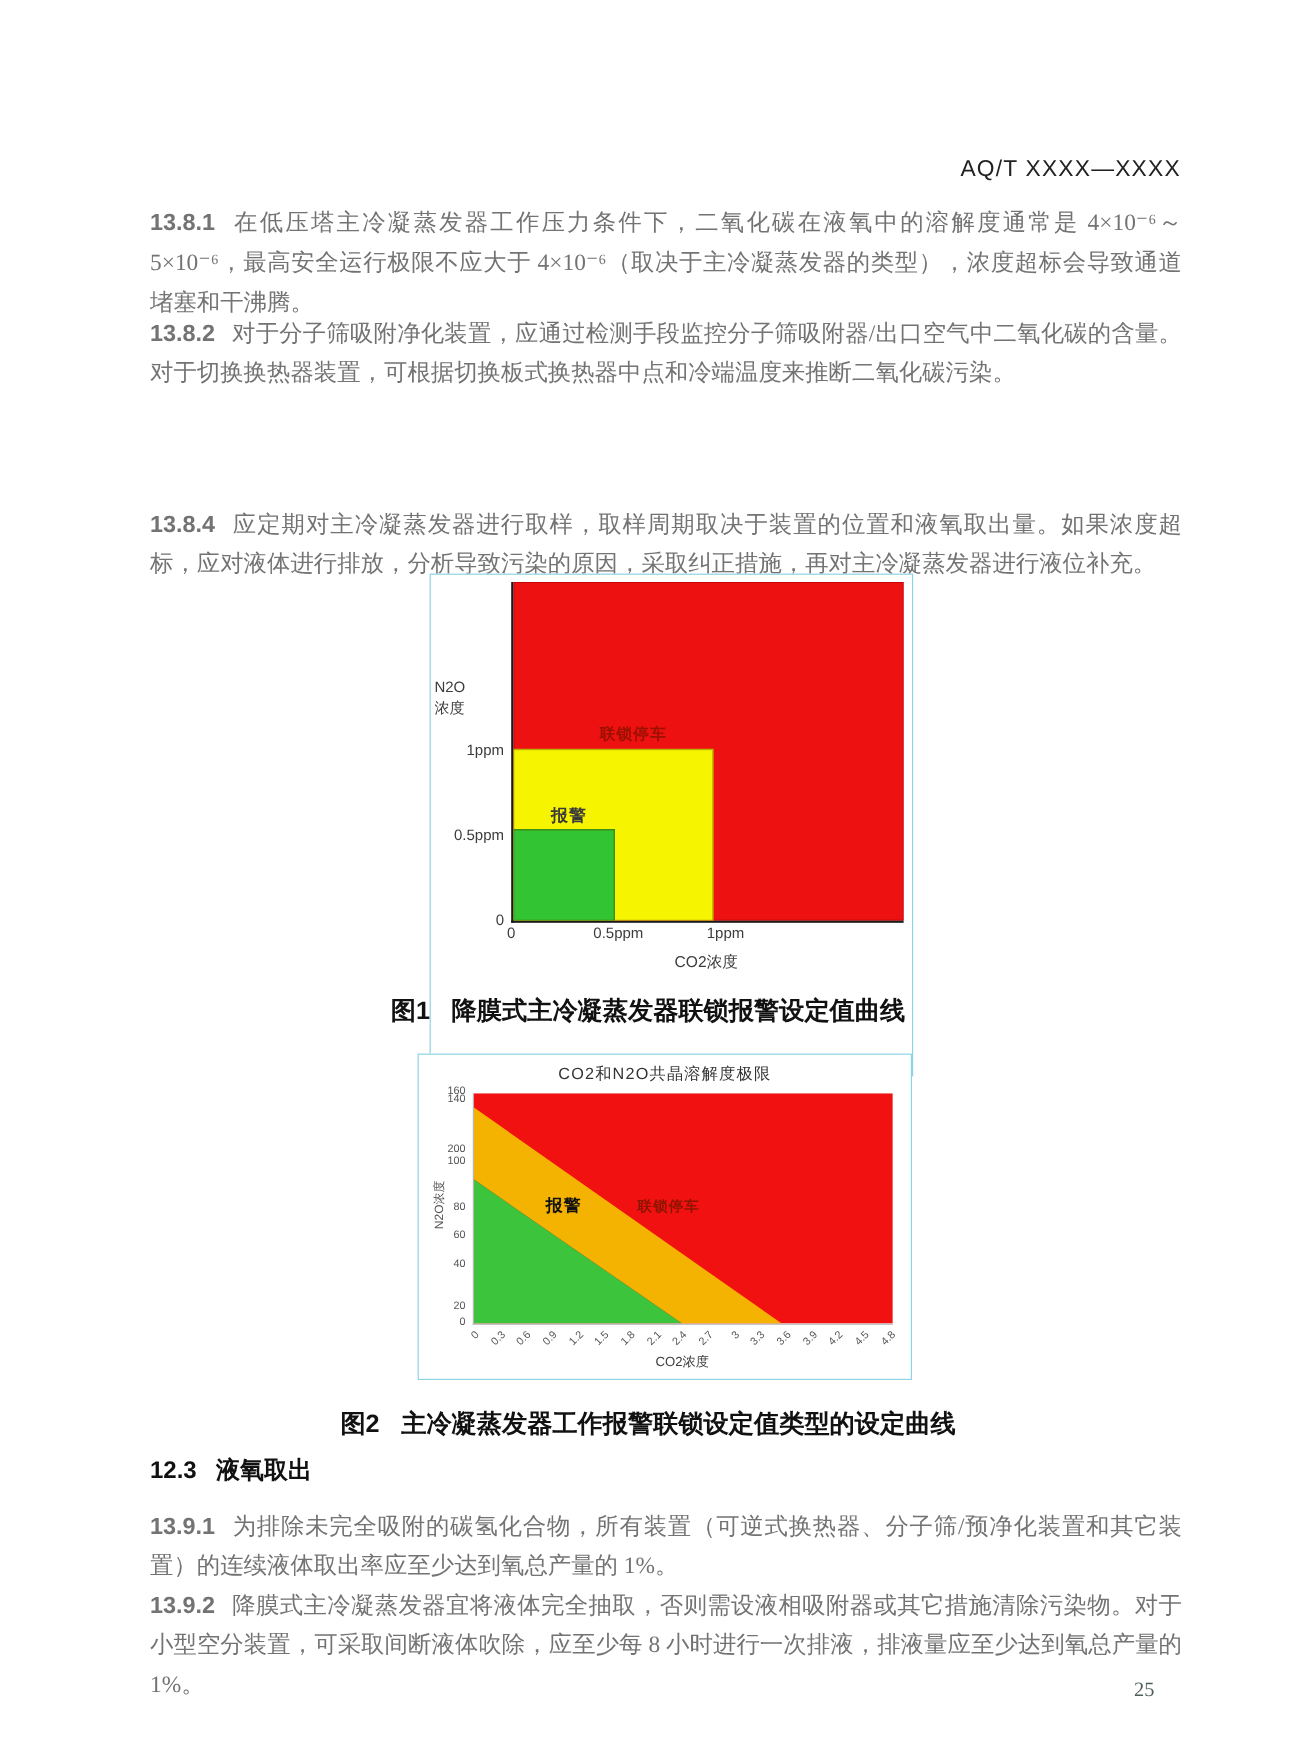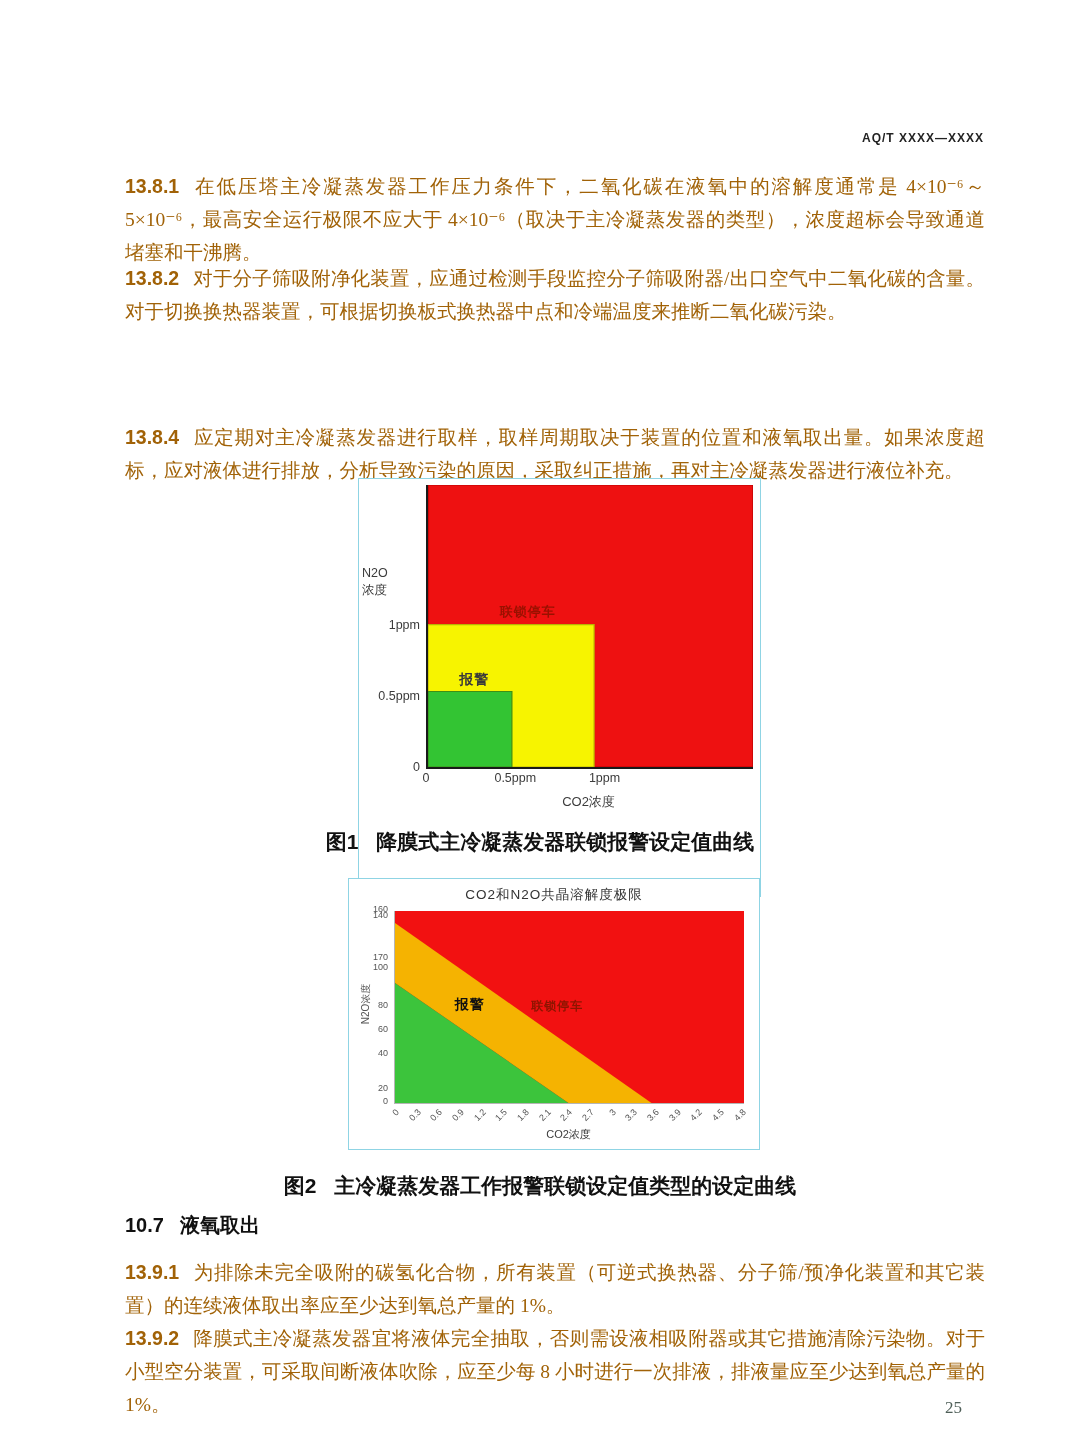--- a/index.html
+++ b/index.html
@@ -3,25 +3,25 @@
 <meta charset="utf-8">
 <style>
   html,body{margin:0;padding:0;background:#e8e8e8;}
   .page{
     position:relative;width:1080px;height:1452px;background:#ffffff;
     font-family:"Liberation Serif","DejaVu Serif",serif;color:#1a1a1a;overflow:hidden;
     margin:0 auto;
   }
   .hdr{
     position:absolute;top:131px;right:96px;font-family:"Liberation Sans","DejaVu Sans",sans-serif;
-    font-weight:bold;font-size:12px;letter-spacing:1px;color:#222;
+    font-weight:normal;font-size:19px;letter-spacing:1px;color:#222;
   }
   .para{
     position:absolute;left:125px;width:860px;font-size:19.5px;line-height:33px;
-    text-align:justify;color:#a16207;
+    text-align:justify;color:#737373;
   }
   .para .num{
     font-family:"Liberation Sans","DejaVu Sans",sans-serif;font-weight:600;margin-right:14px;
   }
   .sec-head{
     position:absolute;left:125px;font-family:"Liberation Sans","DejaVu Sans",sans-serif;
     font-weight:bold;font-size:20px;color:#111;
   }
   .sec-head .num{margin-right:16px;}
   .caption{
@@ -109,21 +109,21 @@
           <polygon points="0.0,192.0 0.0,72.0 173.4,192.0" fill="#3cc43c"></polygon>
         </svg>
     </div>
     <div class="xlab" style="left:45px;top:248px;width:349px;font-size:11px;">CO2浓度</div>
   <div class="tick y-tick" style="left: -15px; top: 217px; width: 54px;">0</div>
       <div class="tick y-tick" style="left: -15px; top: 204px; width: 54px;">20</div>
       <div class="tick y-tick" style="left: -15px; top: 169px; width: 54px;">40</div>
       <div class="tick y-tick" style="left: -15px; top: 145px; width: 54px;">60</div>
       <div class="tick y-tick" style="left: -15px; top: 121px; width: 54px;">80</div>
       <div class="tick y-tick" style="left: -15px; top: 83px; width: 54px;">100</div>
-      <div class="tick y-tick" style="left: -15px; top: 73px; width: 54px;">170</div>
+      <div class="tick y-tick" style="left: -15px; top: 73px; width: 54px;">200</div>
       <div class="tick y-tick" style="left: -15px; top: 31px; width: 54px;">140</div>
       <div class="tick y-tick" style="left: -15px; top: 25px; width: 54px;">160</div>
       <div class="tick x-tick" style="left: 45px; top: 228px; transform: translateX(-100%) rotate(-45deg); transform-origin: 100% 0px;">0</div>
       <div class="tick x-tick" style="left: 66.677px; top: 228px; transform: translateX(-100%) rotate(-45deg); transform-origin: 100% 0px;">0.3</div>
       <div class="tick x-tick" style="left: 88.354px; top: 228px; transform: translateX(-100%) rotate(-45deg); transform-origin: 100% 0px;">0.6</div>
       <div class="tick x-tick" style="left: 110.031px; top: 228px; transform: translateX(-100%) rotate(-45deg); transform-origin: 100% 0px;">0.9</div>
       <div class="tick x-tick" style="left: 131.708px; top: 228px; transform: translateX(-100%) rotate(-45deg); transform-origin: 100% 0px;">1.2</div>
       <div class="tick x-tick" style="left: 153.385px; top: 228px; transform: translateX(-100%) rotate(-45deg); transform-origin: 100% 0px;">1.5</div>
       <div class="tick x-tick" style="left: 175.062px; top: 228px; transform: translateX(-100%) rotate(-45deg); transform-origin: 100% 0px;">1.8</div>
       <div class="tick x-tick" style="left: 196.739px; top: 228px; transform: translateX(-100%) rotate(-45deg); transform-origin: 100% 0px;">2.1</div>
@@ -138,21 +138,21 @@
       <div class="tick x-tick" style="left: 391.832px; top: 228px; transform: translateX(-100%) rotate(-45deg); transform-origin: 100% 0px;">4.8</div>
       <div class="region-label" style="left: 120.87px; top: 125.6px; color: rgb(17, 17, 17); font-size: 14px; font-weight: bold; transform: translate(-50%, -50%);">报警</div>
       <div class="region-label" style="left: 208.3px; top: 126.8px; color: rgb(139, 21, 0); font-size: 12px; font-weight: bold; transform: translate(-50%, -50%);">联锁停车</div>
     </div>
 
   <div class="caption" style="top:1172px;">
     <span class="cap-label">图2</span><span>主冷凝蒸发器工作报警联锁设定值类型的设定曲线</span>
   </div>
 
   <div class="sec-head" style="top:1212px;">
-    <span class="num">10.7</span><span>液氧取出</span>
+    <span class="num">12.3</span><span>液氧取出</span>
   </div>
 
   <div class="para" style="top:1256px;">
     <span class="num">13.9.1</span><span>为排除未完全吸附的碳氢化合物，所有装置（可逆式换热器、分子筛/预净化装置和其它装置）的连续液体取出率应至少达到氧总产量的 1%。</span>
   </div>
 
   <div class="para" style="top:1322px;">
     <span class="num">13.9.2</span><span>降膜式主冷凝蒸发器宜将液体完全抽取，否则需设液相吸附器或其它措施清除污染物。对于小型空分装置，可采取间断液体吹除，应至少每 8 小时进行一次排液，排液量应至少达到氧总产量的 1%。</span>
   </div>
 

